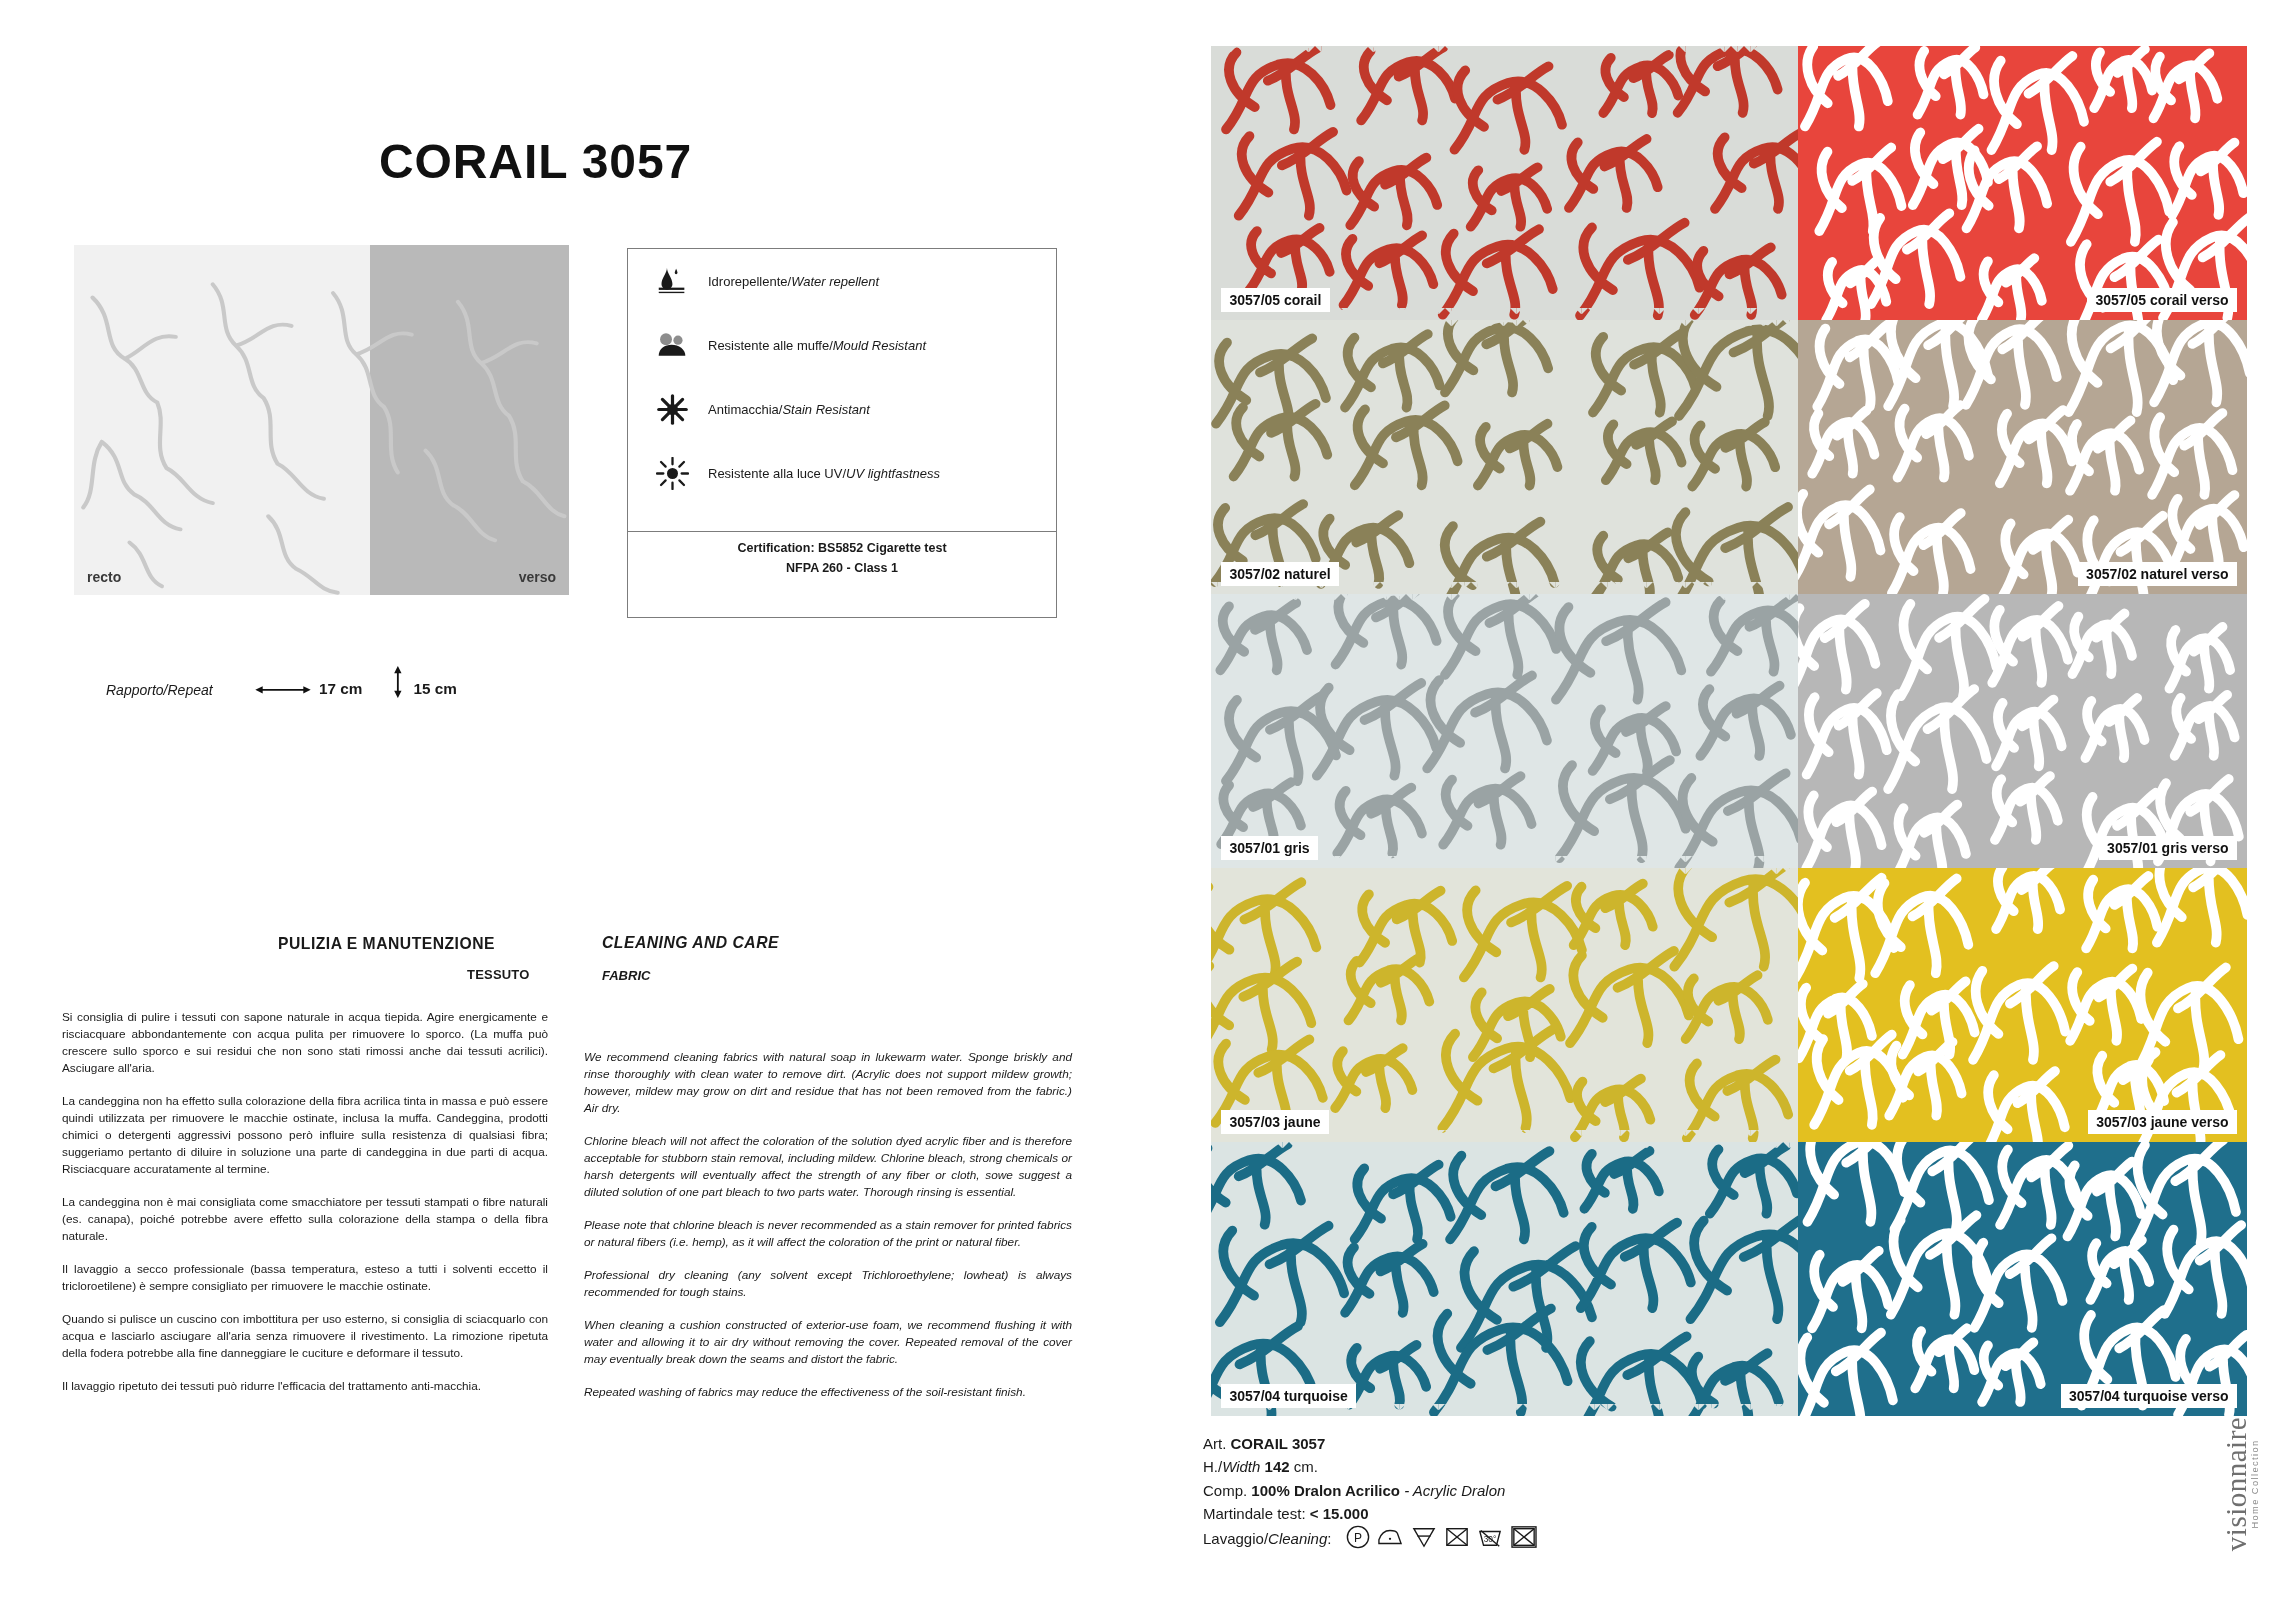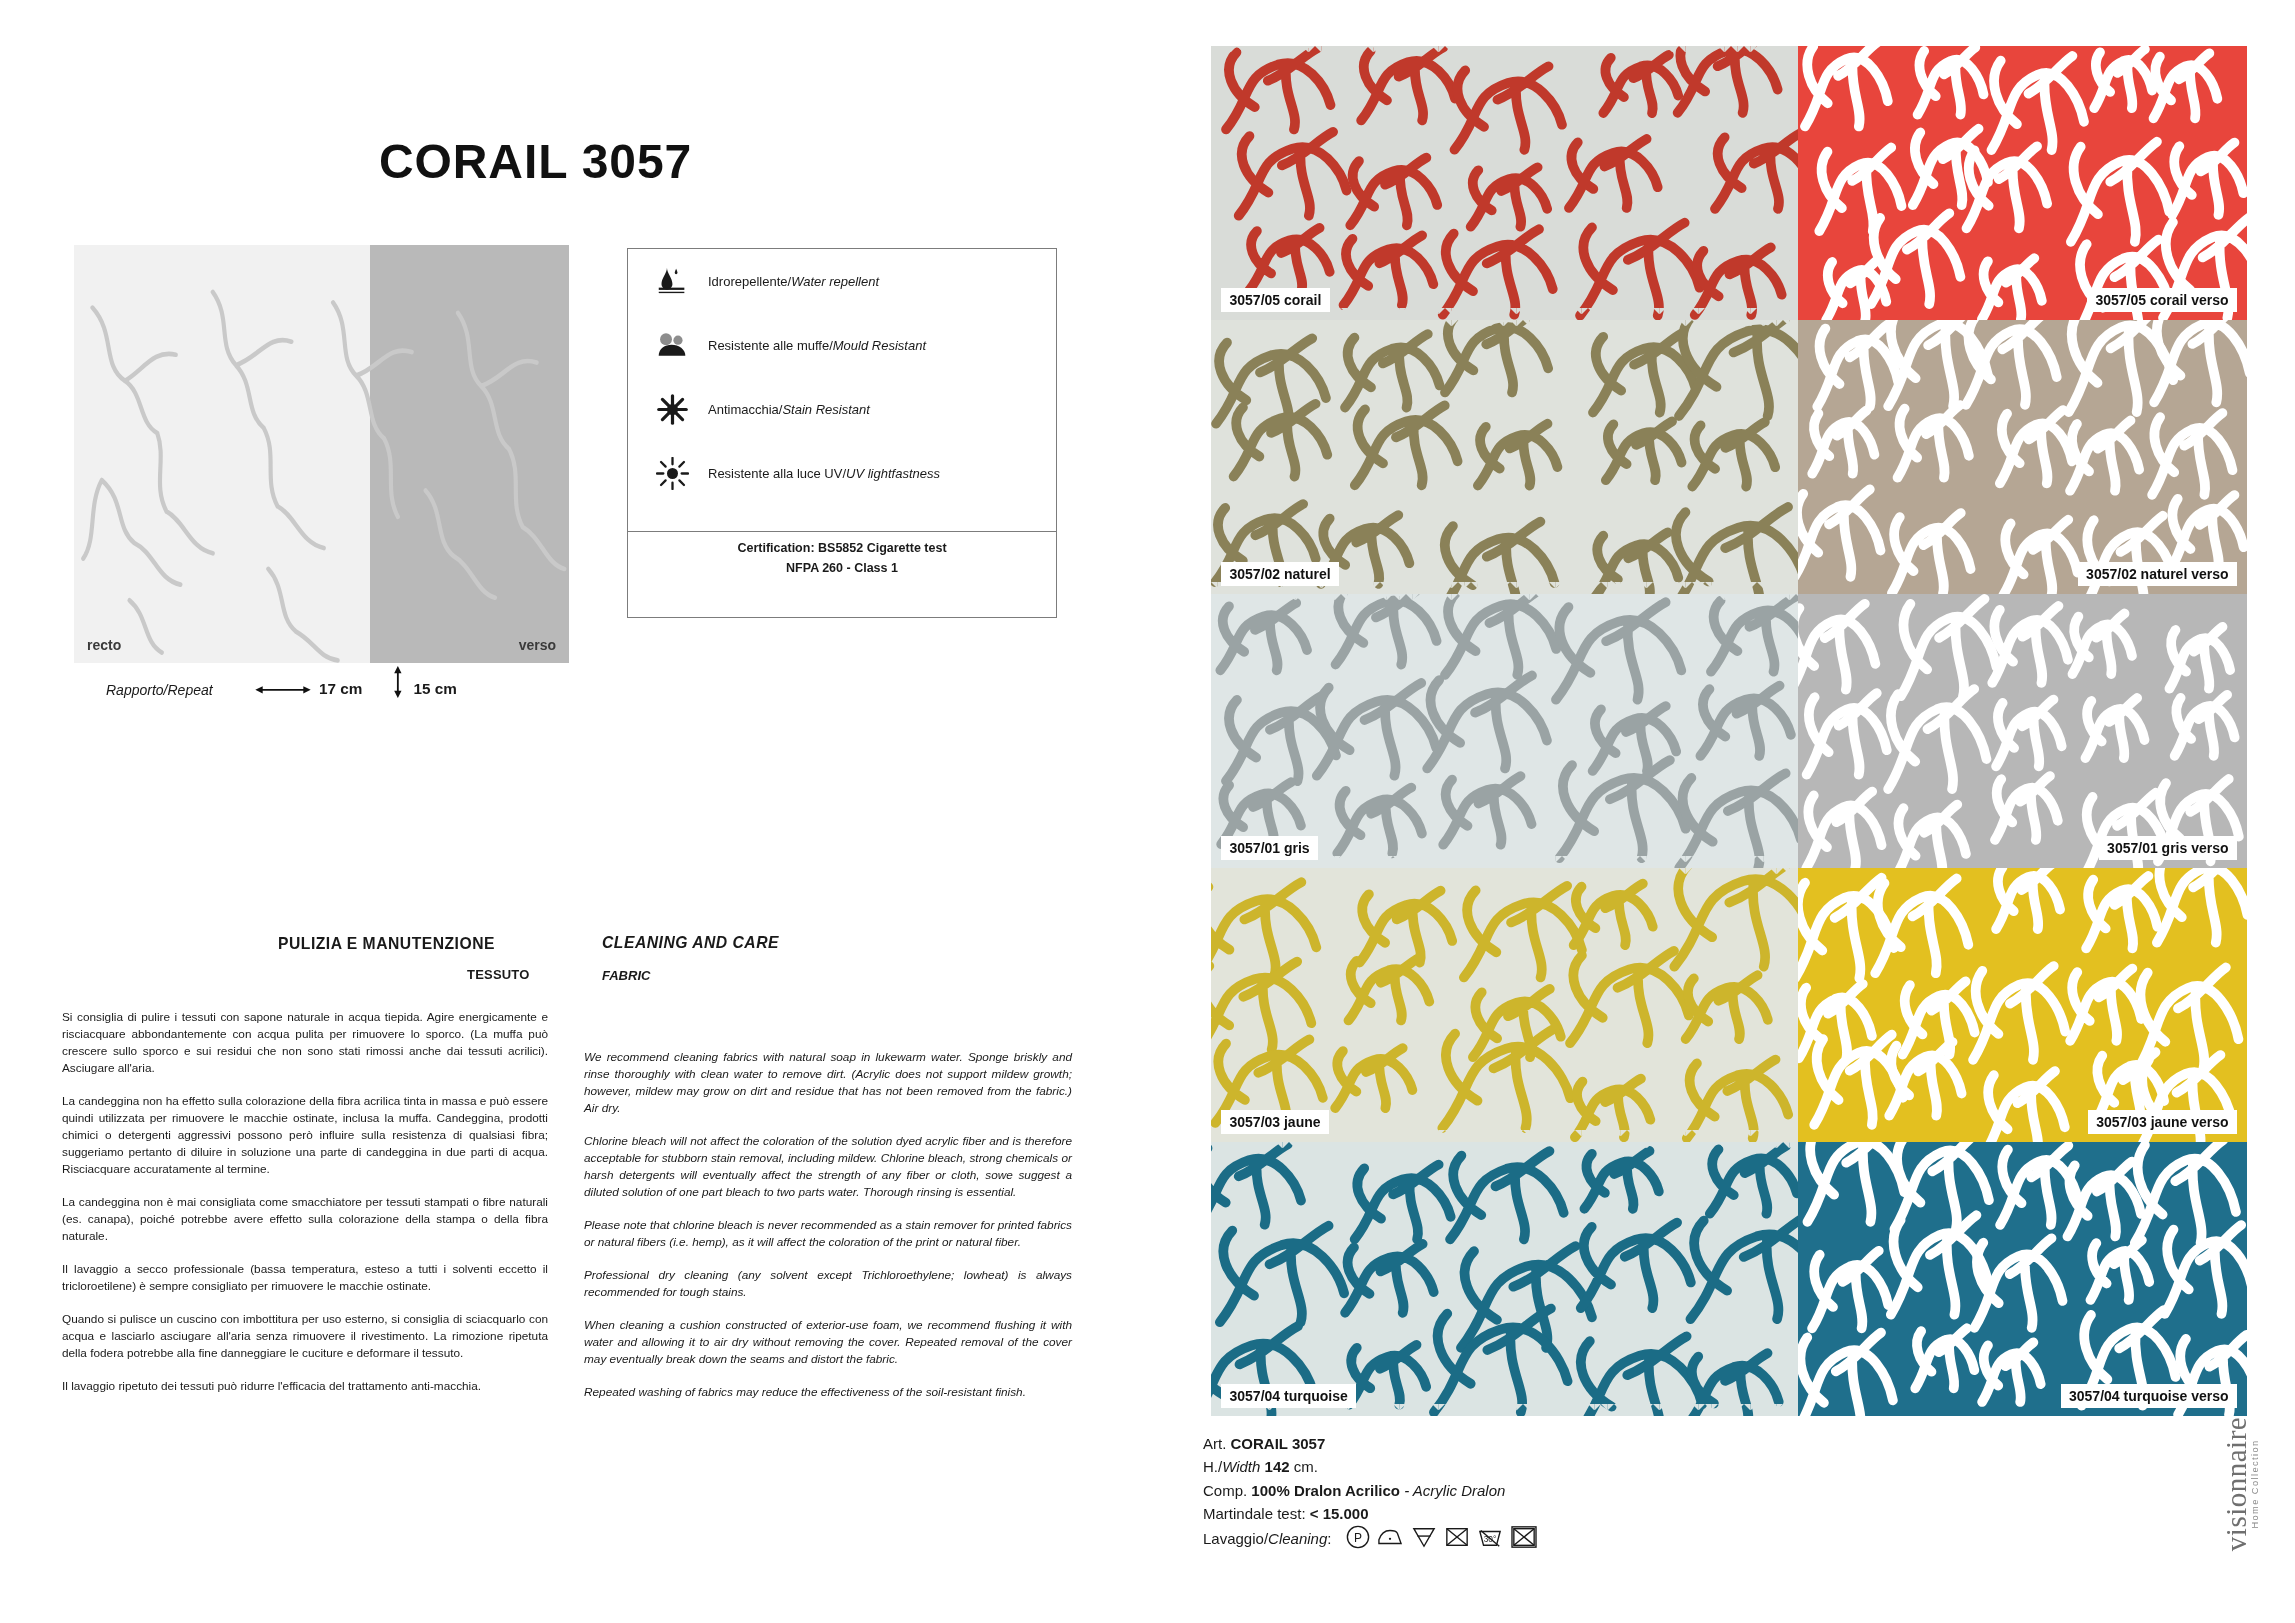--- a/index.html
+++ b/index.html
@@ -27,21 +27,21 @@
     font-size: 48px;
     font-weight: bold;
     letter-spacing: 0.9px;
     color: #111;
   }
 
   
   #recto-verso {
     position: absolute;
     left: 74px; top: 245px;
-    width: 495px; height: 418px;
+    width: 495px; height: 350px;
     background: #f2f2f2;
     overflow: hidden;
   }
   #recto-verso .half-left {
     position: absolute; left: 0; top: 0;
     width: 296px; height: 100%;
     background: #f1f1f1;
   }
   #recto-verso .half-right {
     position: absolute; left: 296px; top: 0;

